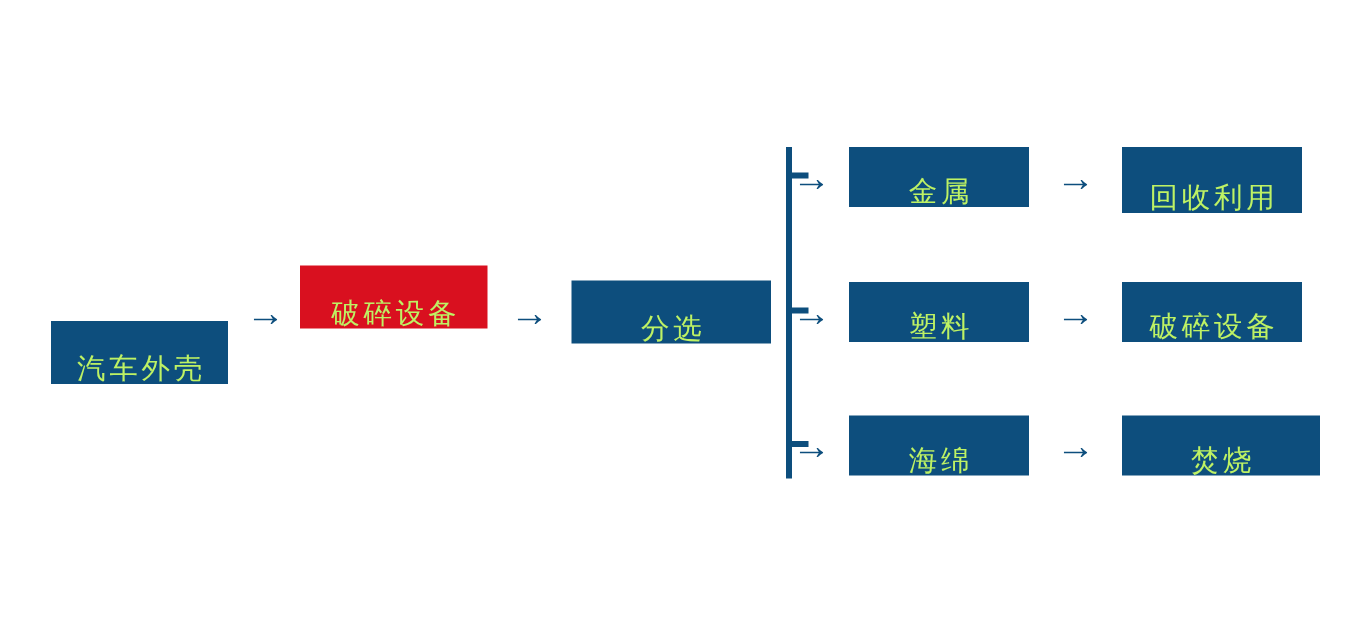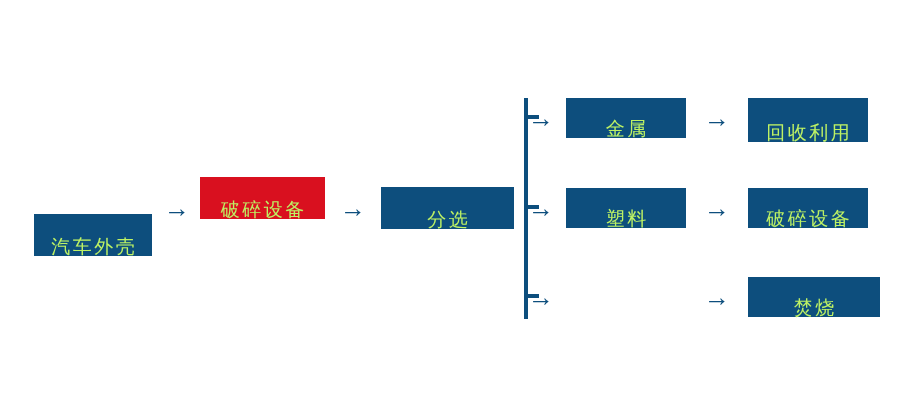--- a/index.html
+++ b/index.html
@@ -120,20 +120,23 @@
   <div class="node blue" style="left: 566px; top: 188px; width: 120px; height: 40px;">
     <span>塑料</span>
   </div>
   <div class="arrow" style="left: 697px; top: 194px; width: 40px; height: 28px;">
     <span>→</span>
   </div>
   <div class="node blue" style="left: 748px; top: 188px; width: 120px; height: 40px;">
     <span>破碎设备</span>
   </div>
 
+  <div class="node blue" style="left: 566px; top: 277px; width: 120px; height: 40px;">
+    <span>海绵</span>
+  </div>
   <div class="arrow" style="left: 697px; top: 283px; width: 40px; height: 28px;">
     <span>→</span>
   </div>
   <div class="node blue" style="left: 748px; top: 277px; width: 132px; height: 40px;">
     <span>焚烧</span>
   </div>
 
 </div>
 
 </body></html>

